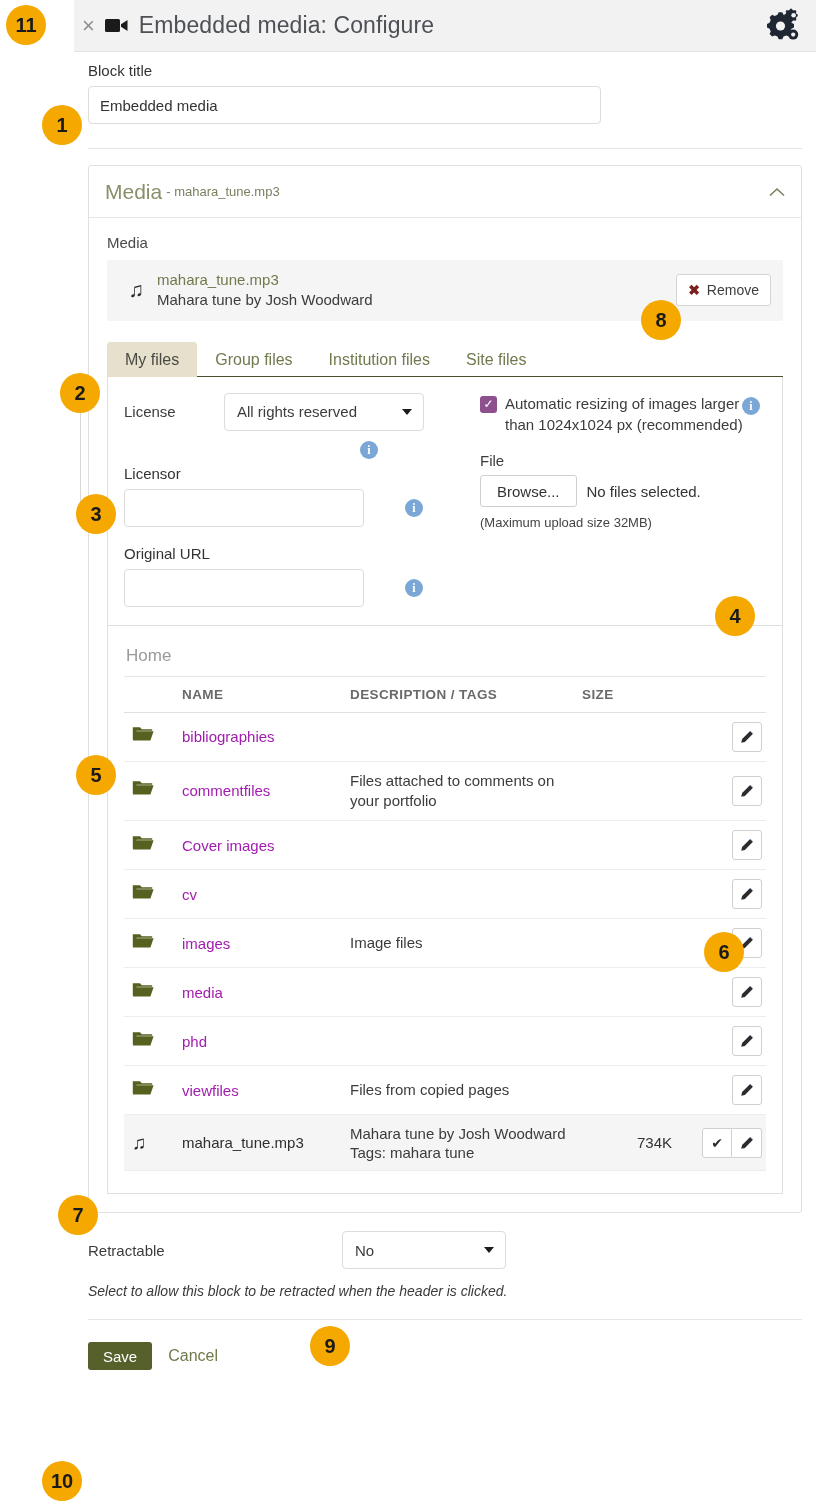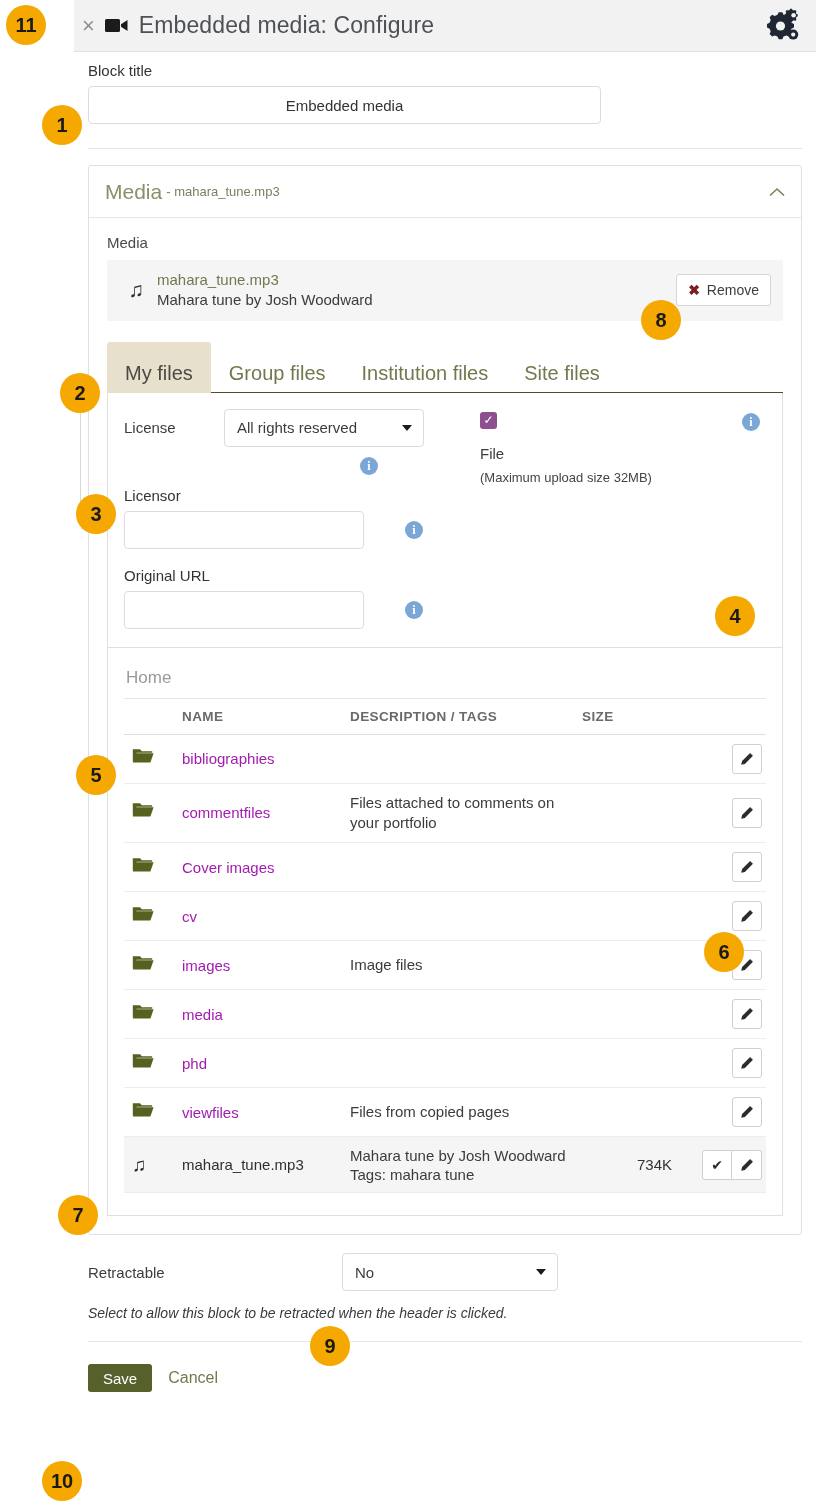--- a/index.html
+++ b/index.html
@@ -78,21 +78,21 @@
   .btn-remove {
     margin-left: auto; background: #fff; border: 1px solid #d5d5d5; border-radius: 3px;
     height: 32px; padding: 0 11px; font-size: 14px; color: #3d3d3d; cursor: pointer;
     display:flex; align-items:center; gap:7px; font-family:"Liberation Sans", sans-serif;
   }
   .btn-remove .xm { color: #7a2020; font-weight: 700; font-size: 14px; }
 
   
   .tabs { display:flex; align-items:flex-end; margin-top: 20px; border-bottom: 1px solid #4d4d30; }
   .tab {
-    font-size: 20px; padding: 20px 18px 8px 18px; color: #6f7a4d; cursor:pointer;
+    font-size: 16px; padding: 9px 18px 8px 18px; color: #6f7a4d; cursor:pointer;
     background: transparent; border-radius: 3px 3px 0 0; position: relative; top: 1px;
   }
   .tab.active { background: #e7e0cd; color: #4a4a44; }
 
   
   .upload-wrap { border: 1px solid #e0e0e0; border-top: 0; }
   .upload-head {
     height: 48px; display:flex; align-items:center; padding: 0 16px;
     font-size: 16px; color: #8a8a8a; border-bottom: 1px solid #e6e6e6; cursor: pointer;
   }
@@ -239,21 +239,21 @@
         </g>
         <circle cx="31.2" cy="26.6" r="2.1" fill="#f2f2f2"></circle>
       </svg>
     </span>
   </div>
 
   <div class="form-body">
 
     <div class="row" style="padding-top:22px;">
       <div class="field-label">Block title</div>
-      <input class="text-input" style="width: 513px; text-align: center;" value="Embedded media">
+      <input class="text-input" style="width: 513px;" value="Embedded media">
     </div>
 
     <hr class="hr" style="margin:24px 14px 0 14px;">
 
     <div class="row" style="padding-top:16px;">
       <div class="panel">
 
         <div class="panel-head">
           <span class="ptitle">Media</span>
           <span class="psub">- mahara_tune.mp3</span>
@@ -294,21 +294,21 @@
                   <span class="lic-label">License</span>
                   <div class="select-box">
                     <span>All rights reserved</span>
                     <span class="caret"></span>
                   </div>
                 </div>
                 <div class="after-field" style="margin-top:10px; justify-content:flex-end; padding-right:86px;">
                   <span class="info-i">i</span>
                 </div>
 
-                <div style="margin-top:12px;">
+                <div style="margin-top:6px;">
                   <div class="field-label">Licensor</div>
                   <div class="after-field">
                     <input class="small-input" value="" style="">
                     <span class="info-i">i</span>
                   </div>
                 </div>
 
                 <div style="margin-top:18px;">
                   <div class="field-label">Original URL</div>
                   <div class="after-field">
@@ -316,23 +316,28 @@
                     <span class="info-i">i</span>
                   </div>
                 </div>
               </div>
 
               <div class="u-right">
                 <span class="info-i corner-info">i</span>
 
                 <div class="cbx-row">
                   <span class="cbx">✓</span>
+                  <span class="cbx-text">Automatic resizing of images larger than 1024x1024 px (recommended)</span>
                 </div>
 
                 <div class="file-label">File</div>
+                <div class="file-line">
+                  <button class="btn-browse">Browse...</button>
+                  <span class="nofiles">No files selected.</span>
+                </div>
                 <div class="maxsize">(Maximum upload size 32MB)</div>
               </div>
 
             </div>
           </div>
 
           <div class="files-panel">
             <div class="home-crumb">Home</div>
             <table class="filetable">
               <thead>
@@ -492,21 +497,21 @@
                 </tbody>
             </table>
           </div>
 
         </div>
       </div>
     </div>
 
     <div class="retract-row">
       <span class="retract-label">Retractable</span>
-      <div class="select-box" style="width:216px;">
+      <div class="select-box" style="width:164px;">
         <span>No</span>
         <span class="caret"></span>
       </div>
     </div>
     <div class="help-text">Select to allow this block to be retracted when the header is clicked.</div>
 
     <hr class="bottom-hr">
 
     <div class="actions">
       <button class="btn-save">Save</button>

